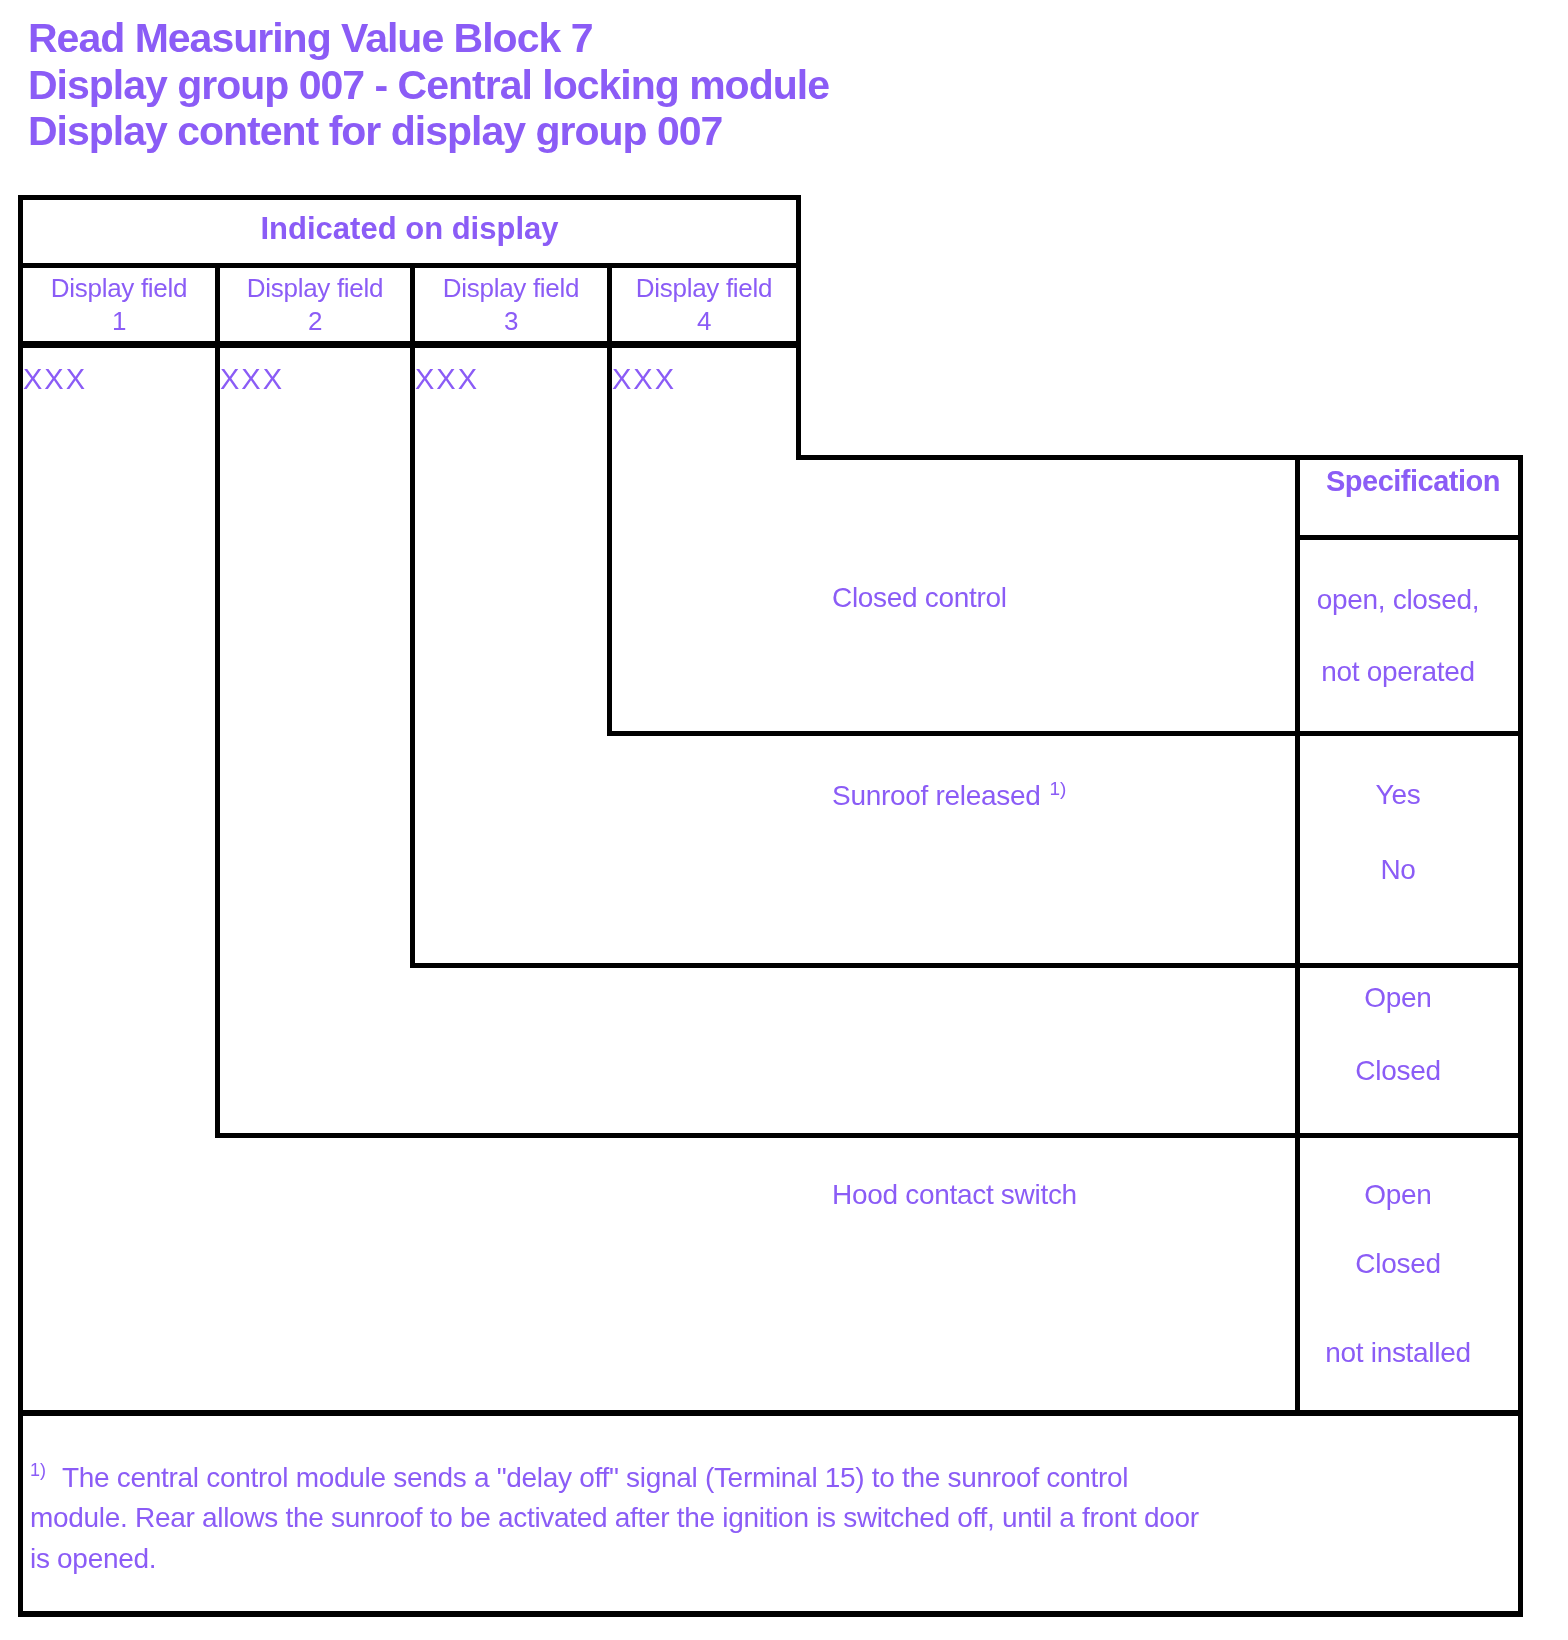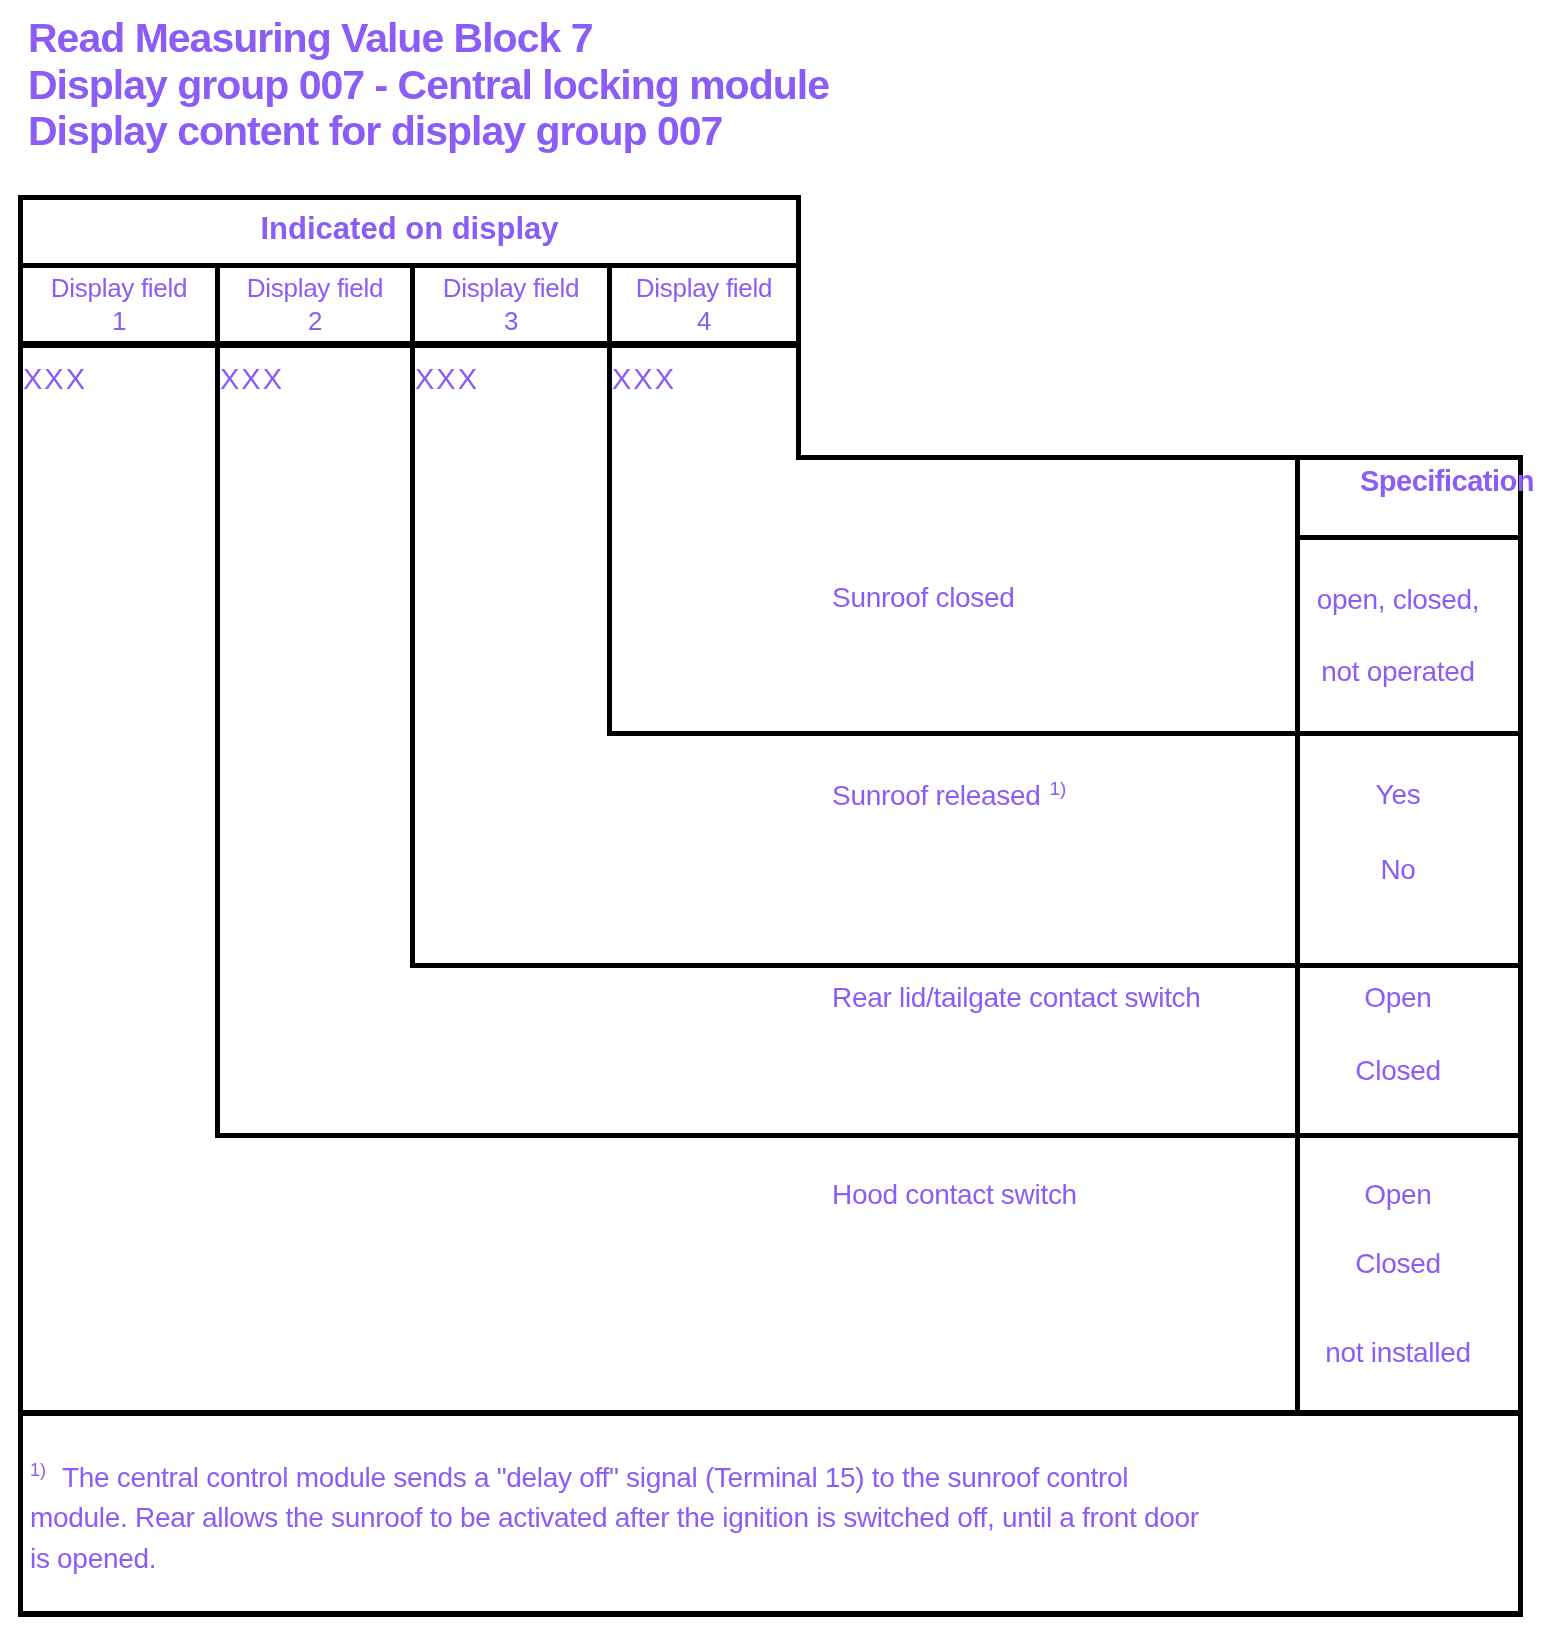--- a/index.html
+++ b/index.html
@@ -31,22 +31,22 @@
     position:absolute;top:379px;
     text-align:left;font-size:29px;letter-spacing:2px;
     transform:translateY(-50%);
   }
   .row-label{
     position:absolute;left:832px;font-size:28px;letter-spacing:-0.3px;
     transform:translateY(-50%);white-space:nowrap;
   }
   .row-label sup{font-size:19px;margin-left:9px;letter-spacing:0;}
   .spec-head{
-    position:absolute;left:1360px;top:481px;width:187px;
-    text-align:left;font-size:29px;font-weight:bold;letter-spacing:-0.5px;
+    position:absolute;left:1313px;top:481px;width:187px;
+    text-align:right;font-size:29px;font-weight:bold;letter-spacing:-0.5px;
     transform:translateY(-50%);
   }
   .spec-val{
     position:absolute;left:1300px;width:196px;
     text-align:center;font-size:28px;letter-spacing:-0.3px;
     transform:translateY(-50%);white-space:nowrap;
   }
   .fn-line{
     position:absolute;left:30px;font-size:28px;letter-spacing:-0.3px;
     transform:translateY(-50%);white-space:nowrap;
@@ -99,27 +99,24 @@
     <div>Display field</div>
     <div>4</div>
   </div>
 
   <div class="xxx" style="left:23px;width:192px">XXX</div>
   <div class="xxx" style="left:220px;width:190px">XXX</div>
   <div class="xxx" style="left:415px;width:192px">XXX</div>
   <div class="xxx" style="left:612px;width:184px">XXX</div>
 
   <div class="row-label" style="top:598px">
-    <span>Sunroof closed</span>
+    <span>Closed control</span>
   </div>
   <div class="row-label" style="top:795px">
     <span>Sunroof released</span><sup>1)</sup>
-  </div>
-  <div class="row-label" style="top:998px">
-    <span>Rear lid/tailgate contact switch</span>
   </div>
   <div class="row-label" style="top:1195px">
     <span>Hood contact switch</span>
   </div>
 
   <div class="spec-head">Specification</div>
 
   <div class="spec-val" style="top:600px">open, closed,</div>
   <div class="spec-val" style="top:672px">not operated</div>
   <div class="spec-val" style="top:795px">Yes</div>

